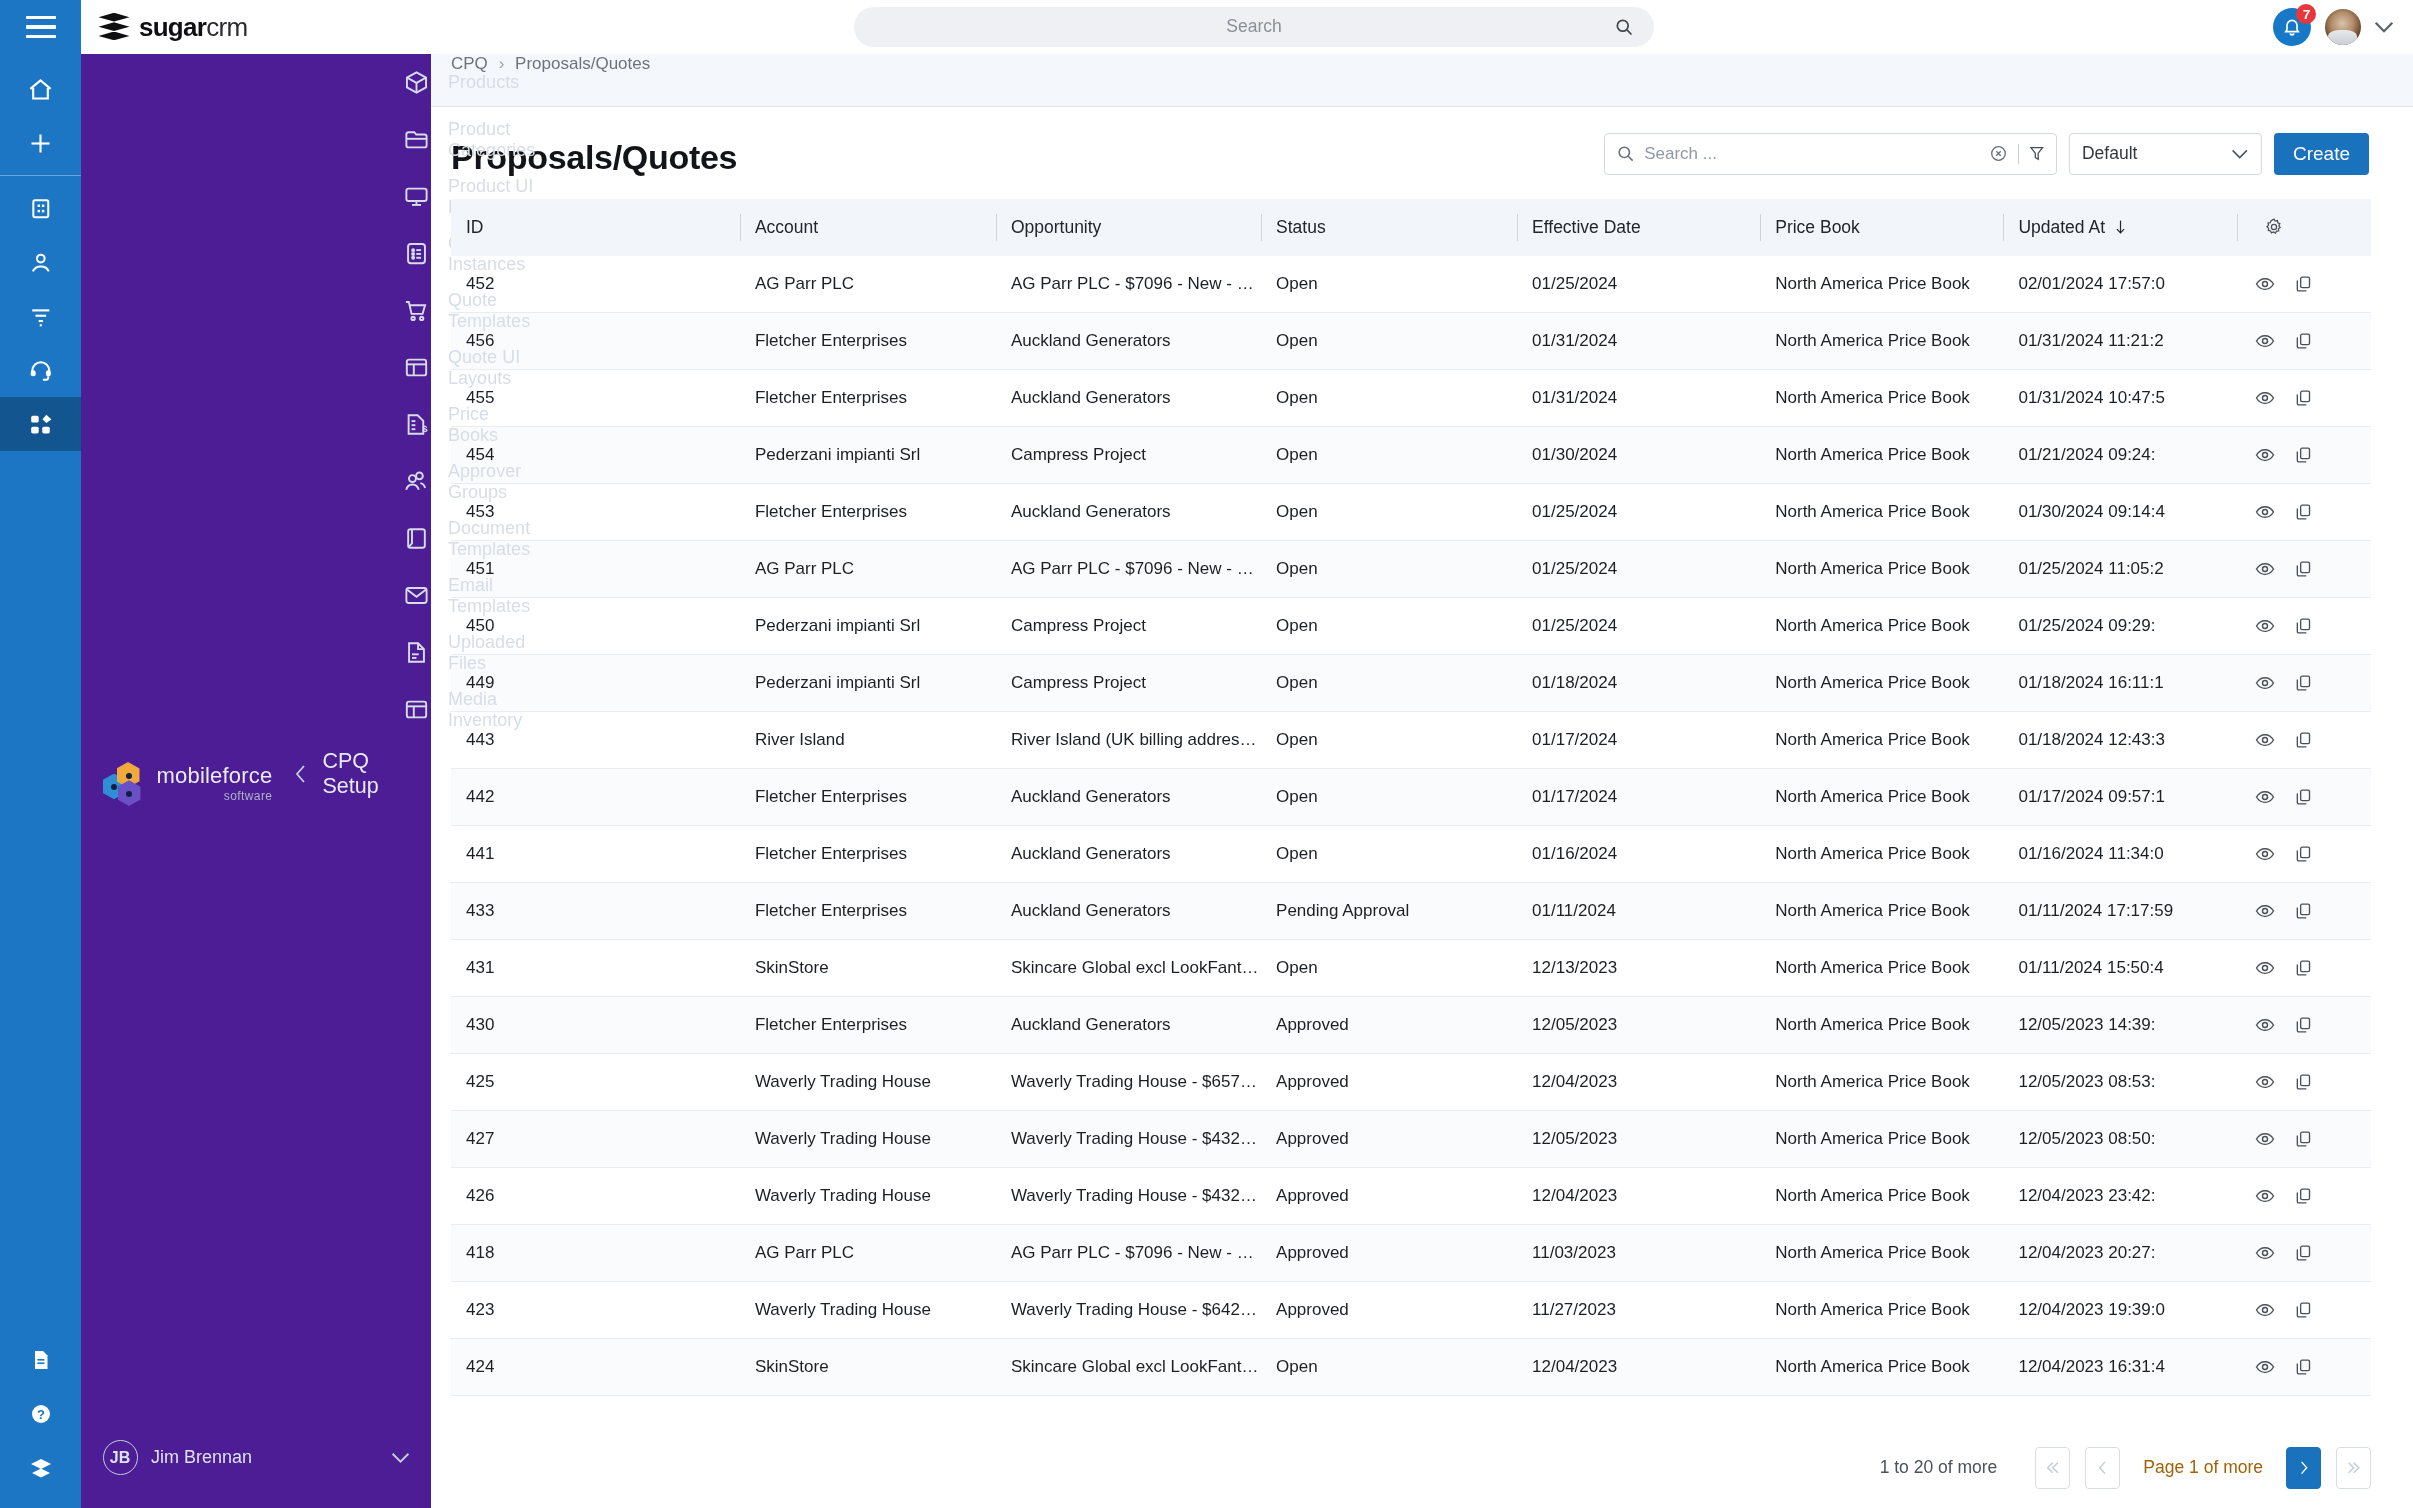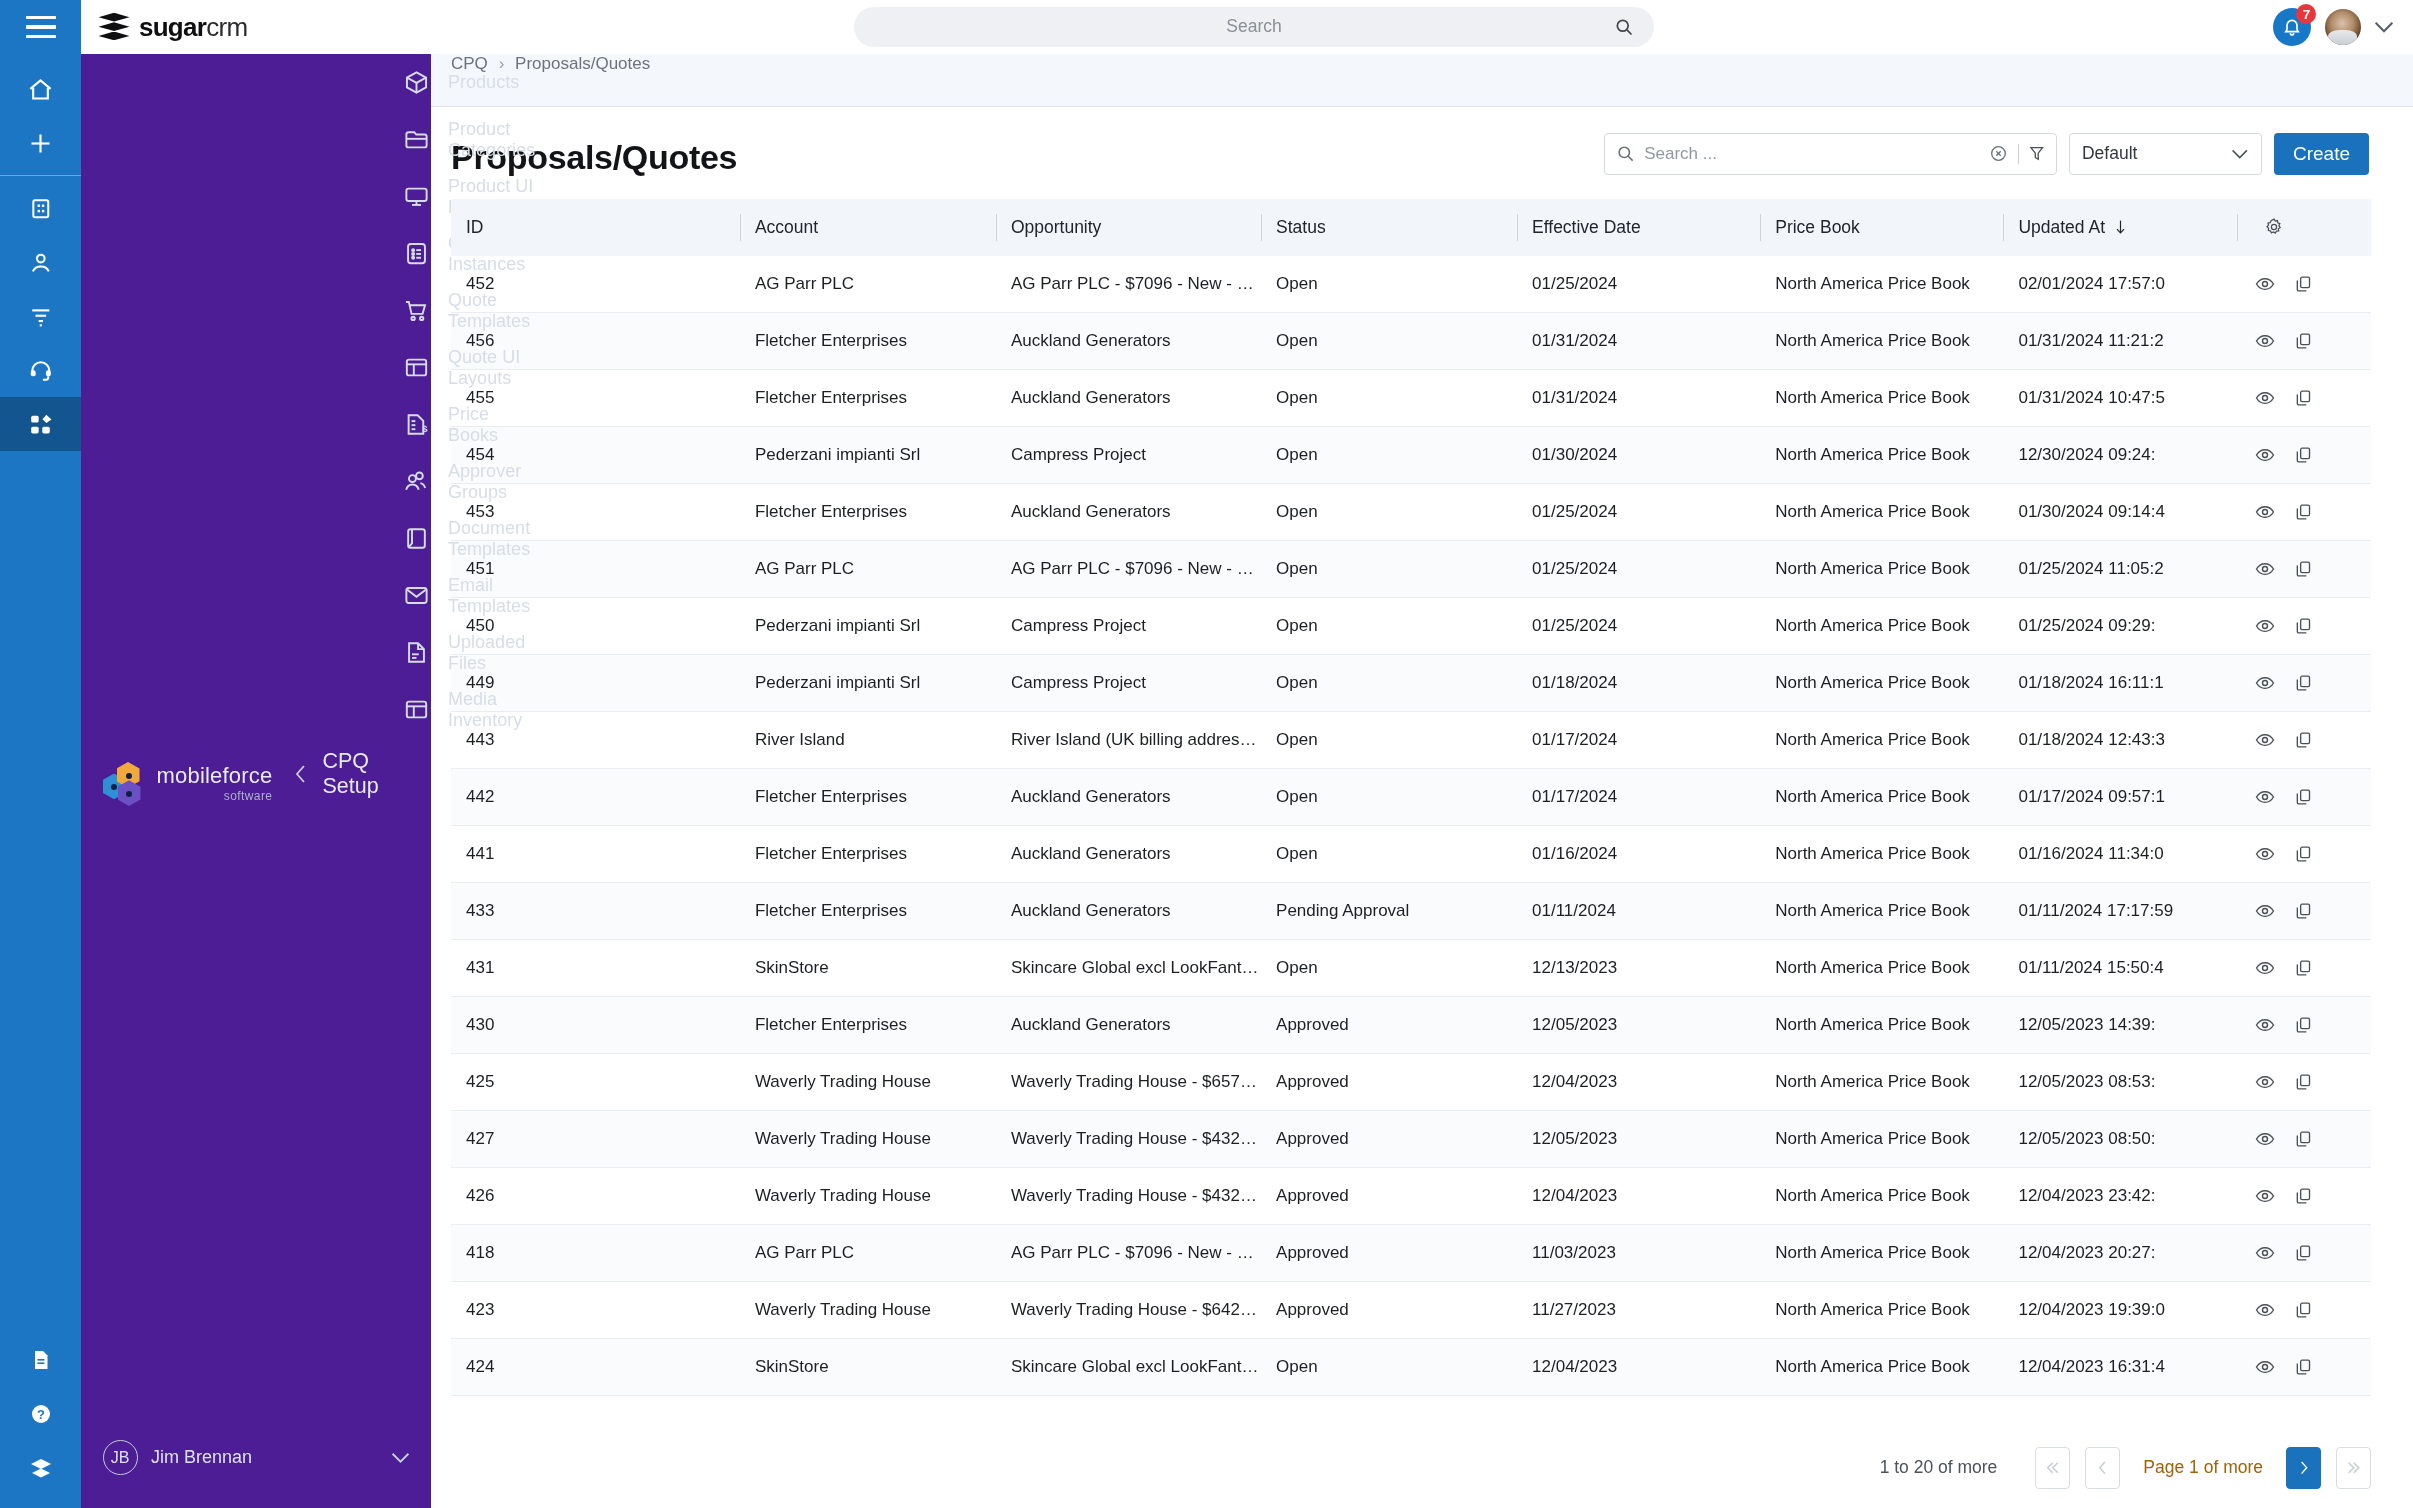--- a/index.html
+++ b/index.html
@@ -91,21 +91,21 @@
     display:flex; align-items:center; gap: 17.5px; height: 57px; padding-left: 24px; cursor:pointer;
   }
   .nav-item .ico { width: 28px; height: 28px; flex: 0 0 28px; display:flex; align-items:center; justify-content:center; }
   .nav-item .lbl { font-size: 18px; color:#d7dde8; }
 
   .nav-user {
     position:absolute; bottom: 0; left:0; right:0; height: 101px;
     display:flex; align-items:center; gap: 13.5px; padding: 0 21.5px;
   }
   .nav-user .circ { width: 35px; height:35px; border-radius:50%; border:1.3px solid #c4ccd9;
-     display:flex; align-items:center; justify-content:center; font-size: 16px; color:#dde3ec; }
+     display:flex; align-items:center; justify-content:center; font-size: 16px; color:#dde3ec;font-weight:bold; }
   .nav-user .nm { font-size: 18px; color:#dde3ec; flex:1; }
   .nav-user .cv { font-size: 17.5px; color:#c7cedb; }
 
   
   .main { flex: 1 1 auto; display:flex; flex-direction:column; min-width:0; background:#fff; }
   .crumbs {
     height: 53px; flex: 0 0 53px; background:#f4f7fb; border-bottom:0.7px solid #dfe4ea;
     display:flex; padding-left: 20px; gap: 10.8px;
   }
   .crumbs .c { font-size: 17px; color:#6c737e; }
@@ -692,21 +692,21 @@
                   </div>
                 </td>
               </tr>
               <tr class="alt">
                 <td>454</td>
                 <td>Pederzani impianti Srl</td>
                 <td>Campress Project</td>
                 <td>Open</td>
                 <td>01/30/2024</td>
                 <td>North America Price Book</td>
-                <td>12/30/2024 09:24:</td>
+                <td>01/21/2024 09:24:</td>
                 <td class="cell-act">
                   <div class="acts">
                     <span class="a">
                       <svg width="20" height="20" viewBox="0 0 24 24" fill="none" stroke="#4a5058" stroke-width="1.7">
                         <path d="M1.8 12S5.6 5.6 12 5.6 22.2 12 22.2 12 18.4 18.4 12 18.4 1.8 12 1.8 12z"></path>
                         <circle cx="12" cy="12" r="3"></circle>
                       </svg>
                     </span>
                     <span class="a">
                       <svg width="19" height="20" viewBox="0 0 24 24" fill="none" stroke="#4a5058" stroke-width="1.7">

